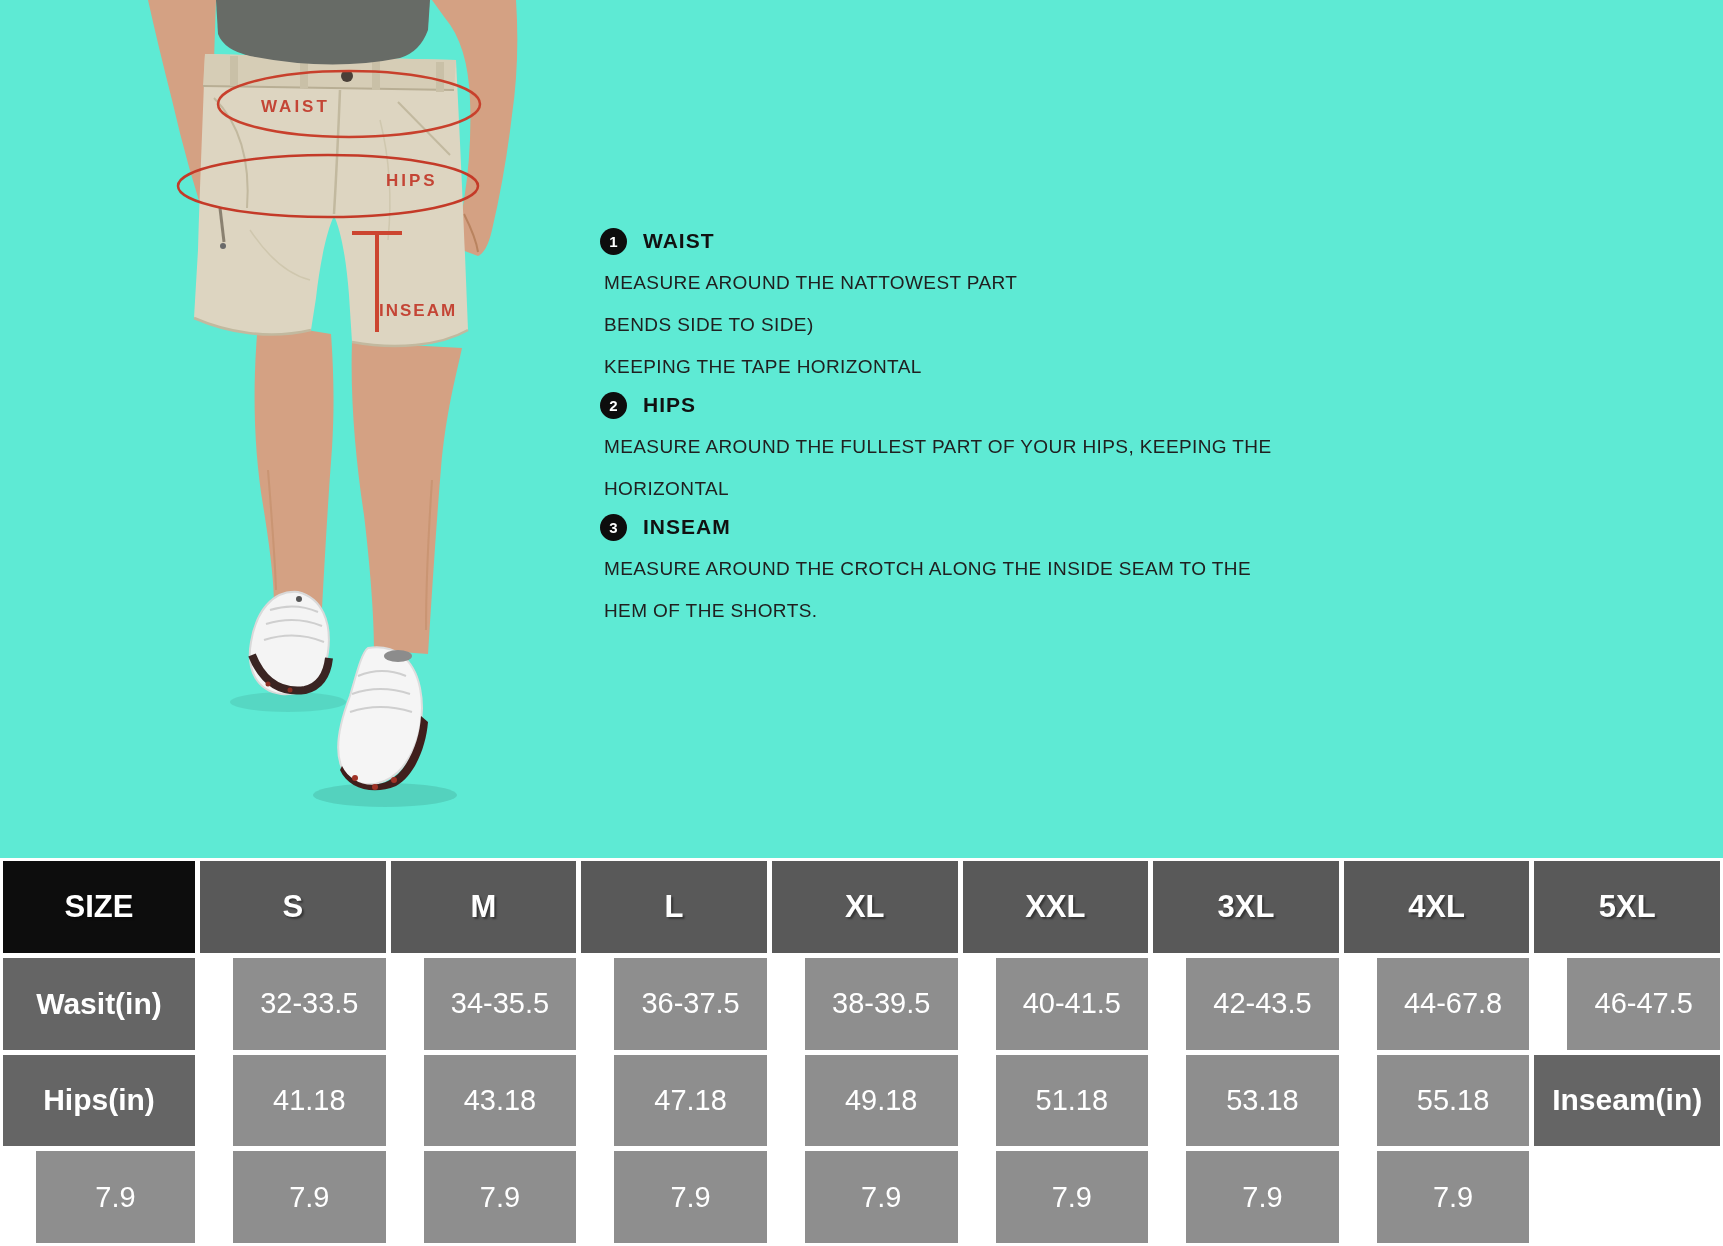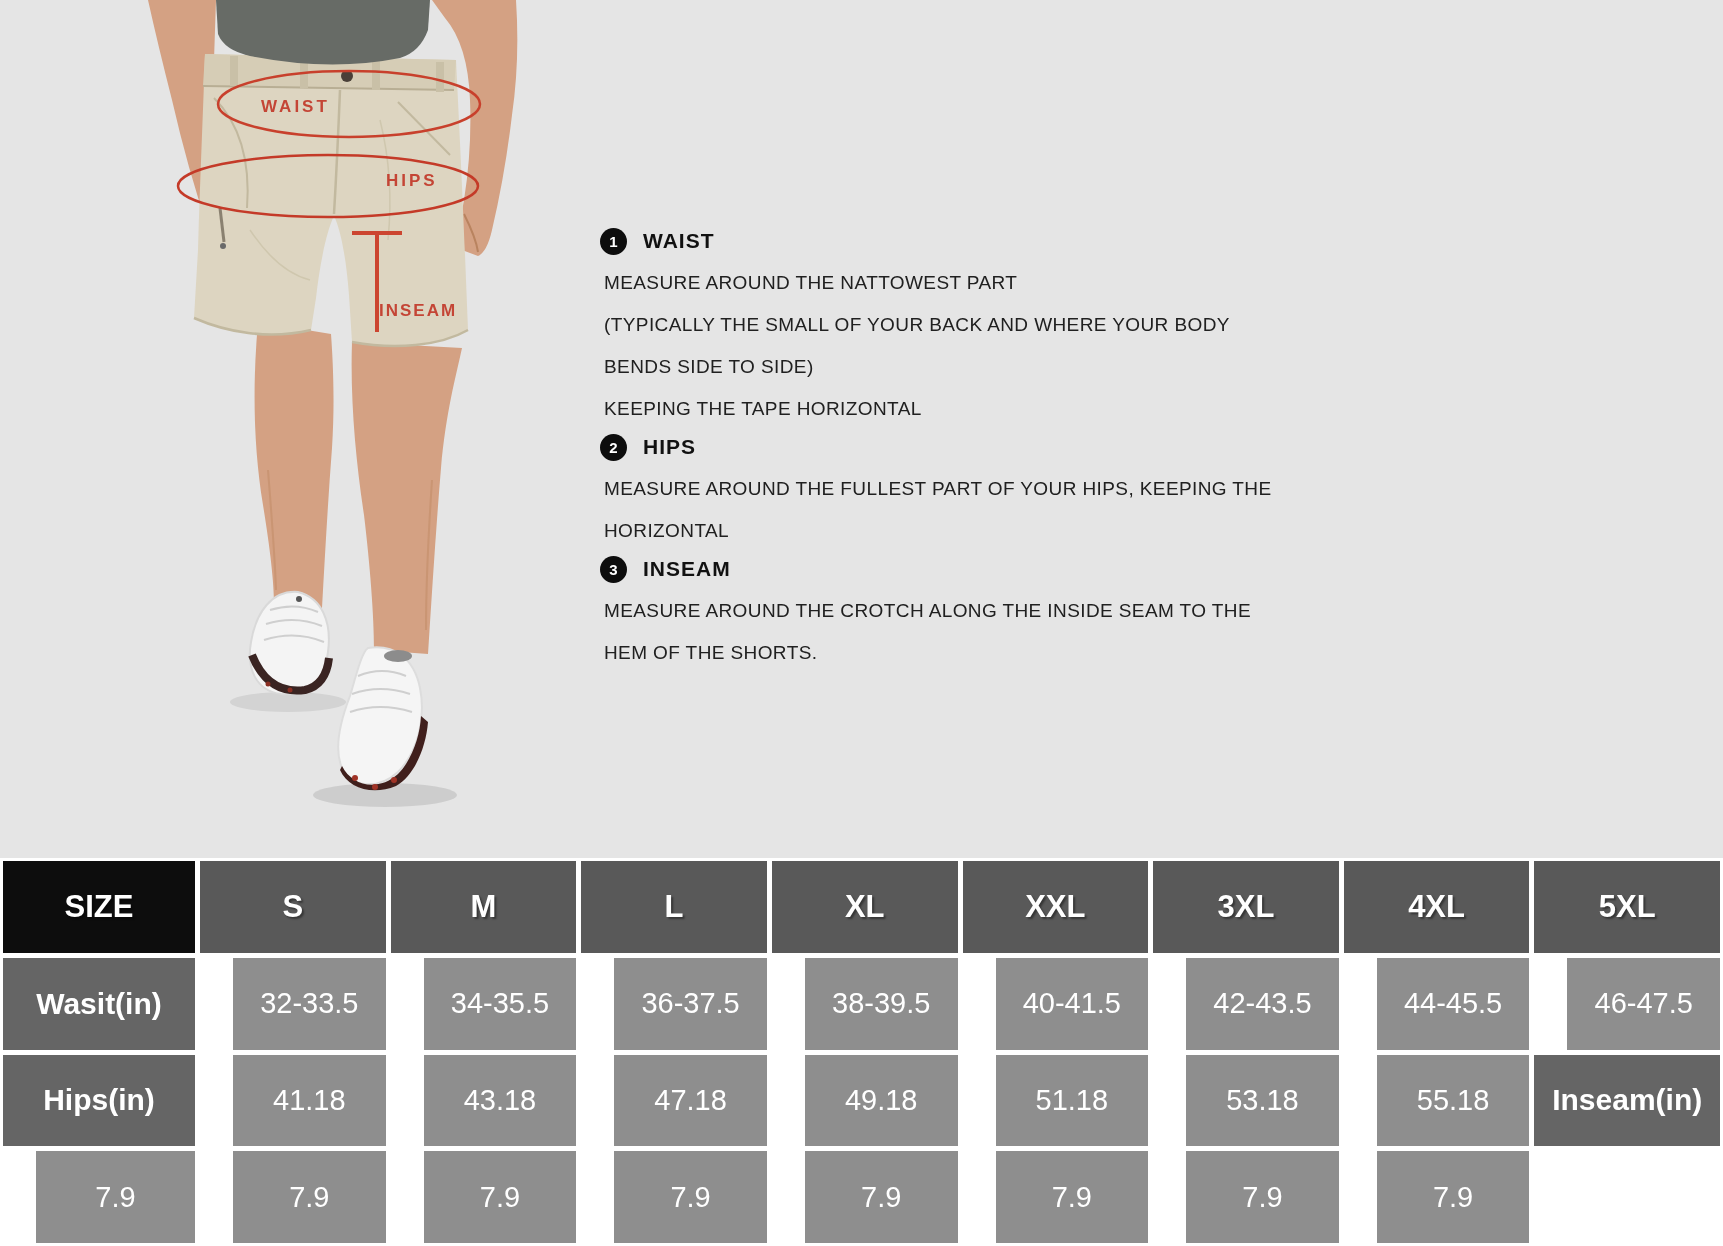--- a/index.html
+++ b/index.html
@@ -1,18 +1,18 @@
 <!DOCTYPE html>
 <html><head>
 <meta charset="utf-8">
 <style>
   html,body{margin:0;padding:0;background:#ffffff;}
   body{width:1723px;height:1246px;overflow:hidden;position:relative;
        font-family:"Liberation Sans",sans-serif;}
-  .stage{position:absolute;inset:0;background:#e5e5e5;}
+  .stage{position:absolute;inset:0;background:#5eead4;}
 
   
   .photo{position:absolute;left:0;top:0;width:580px;height:860px;}
   .photo svg{position:absolute;left:0;top:0;}
   .tag{position:absolute;color:#c2392a;font-weight:700;font-size:17px;
        letter-spacing:3px;white-space:nowrap;opacity:.92;}
   .tag-waist{left:261px;top:97px;}
   .tag-hips{left:386px;top:171px;}
   .tag-inseam{left:379px;top:301px;letter-spacing:2px;}
 
@@ -122,21 +122,20 @@
     <div class="tag tag-inseam">INSEAM</div>
   </div>
 
   <div class="instructions">
     <section class="sec-waist">
       <div class="hrow">
         <span class="badge">1</span>
         <h2>WAIST</h2>
       </div>
       <p>MEASURE AROUND THE NATTOWEST PART</p>
-      <p>(TYPICALLY THE SMALL OF YOUR BACK AND WHERE YOUR BODY</p>
       <p>BENDS SIDE TO SIDE)</p>
       <p>KEEPING THE TAPE HORIZONTAL</p>
     </section>
 
     <section class="sec-hips">
       <div class="hrow">
         <span class="badge">2</span>
         <h2>HIPS</h2>
       </div>
       <p>MEASURE AROUND THE FULLEST PART OF YOUR HIPS, KEEPING THE</p>
@@ -165,21 +164,21 @@
     <div class="cell hc">4XL</div>
     <div class="cell hc">5XL</div>
 
     <div class="cell lc">Wasit(in)</div>
     <div class="cell vc">32-33.5</div>
     <div class="cell vc">34-35.5</div>
     <div class="cell vc">36-37.5</div>
     <div class="cell vc">38-39.5</div>
     <div class="cell vc">40-41.5</div>
     <div class="cell vc">42-43.5</div>
-    <div class="cell vc">44-45.5</div>
+    <div class="cell vc">44-67.8</div>
     <div class="cell vc">46-47.5</div>
 
     <div class="cell lc">Hips(in)</div>
     <div class="cell vc">41.18</div>
     <div class="cell vc">43.18</div>
     <div class="cell vc">47.18</div>
     <div class="cell vc">49.18</div>
     <div class="cell vc">51.18</div>
     <div class="cell vc">53.18</div>
     <div class="cell vc">55.18</div>

